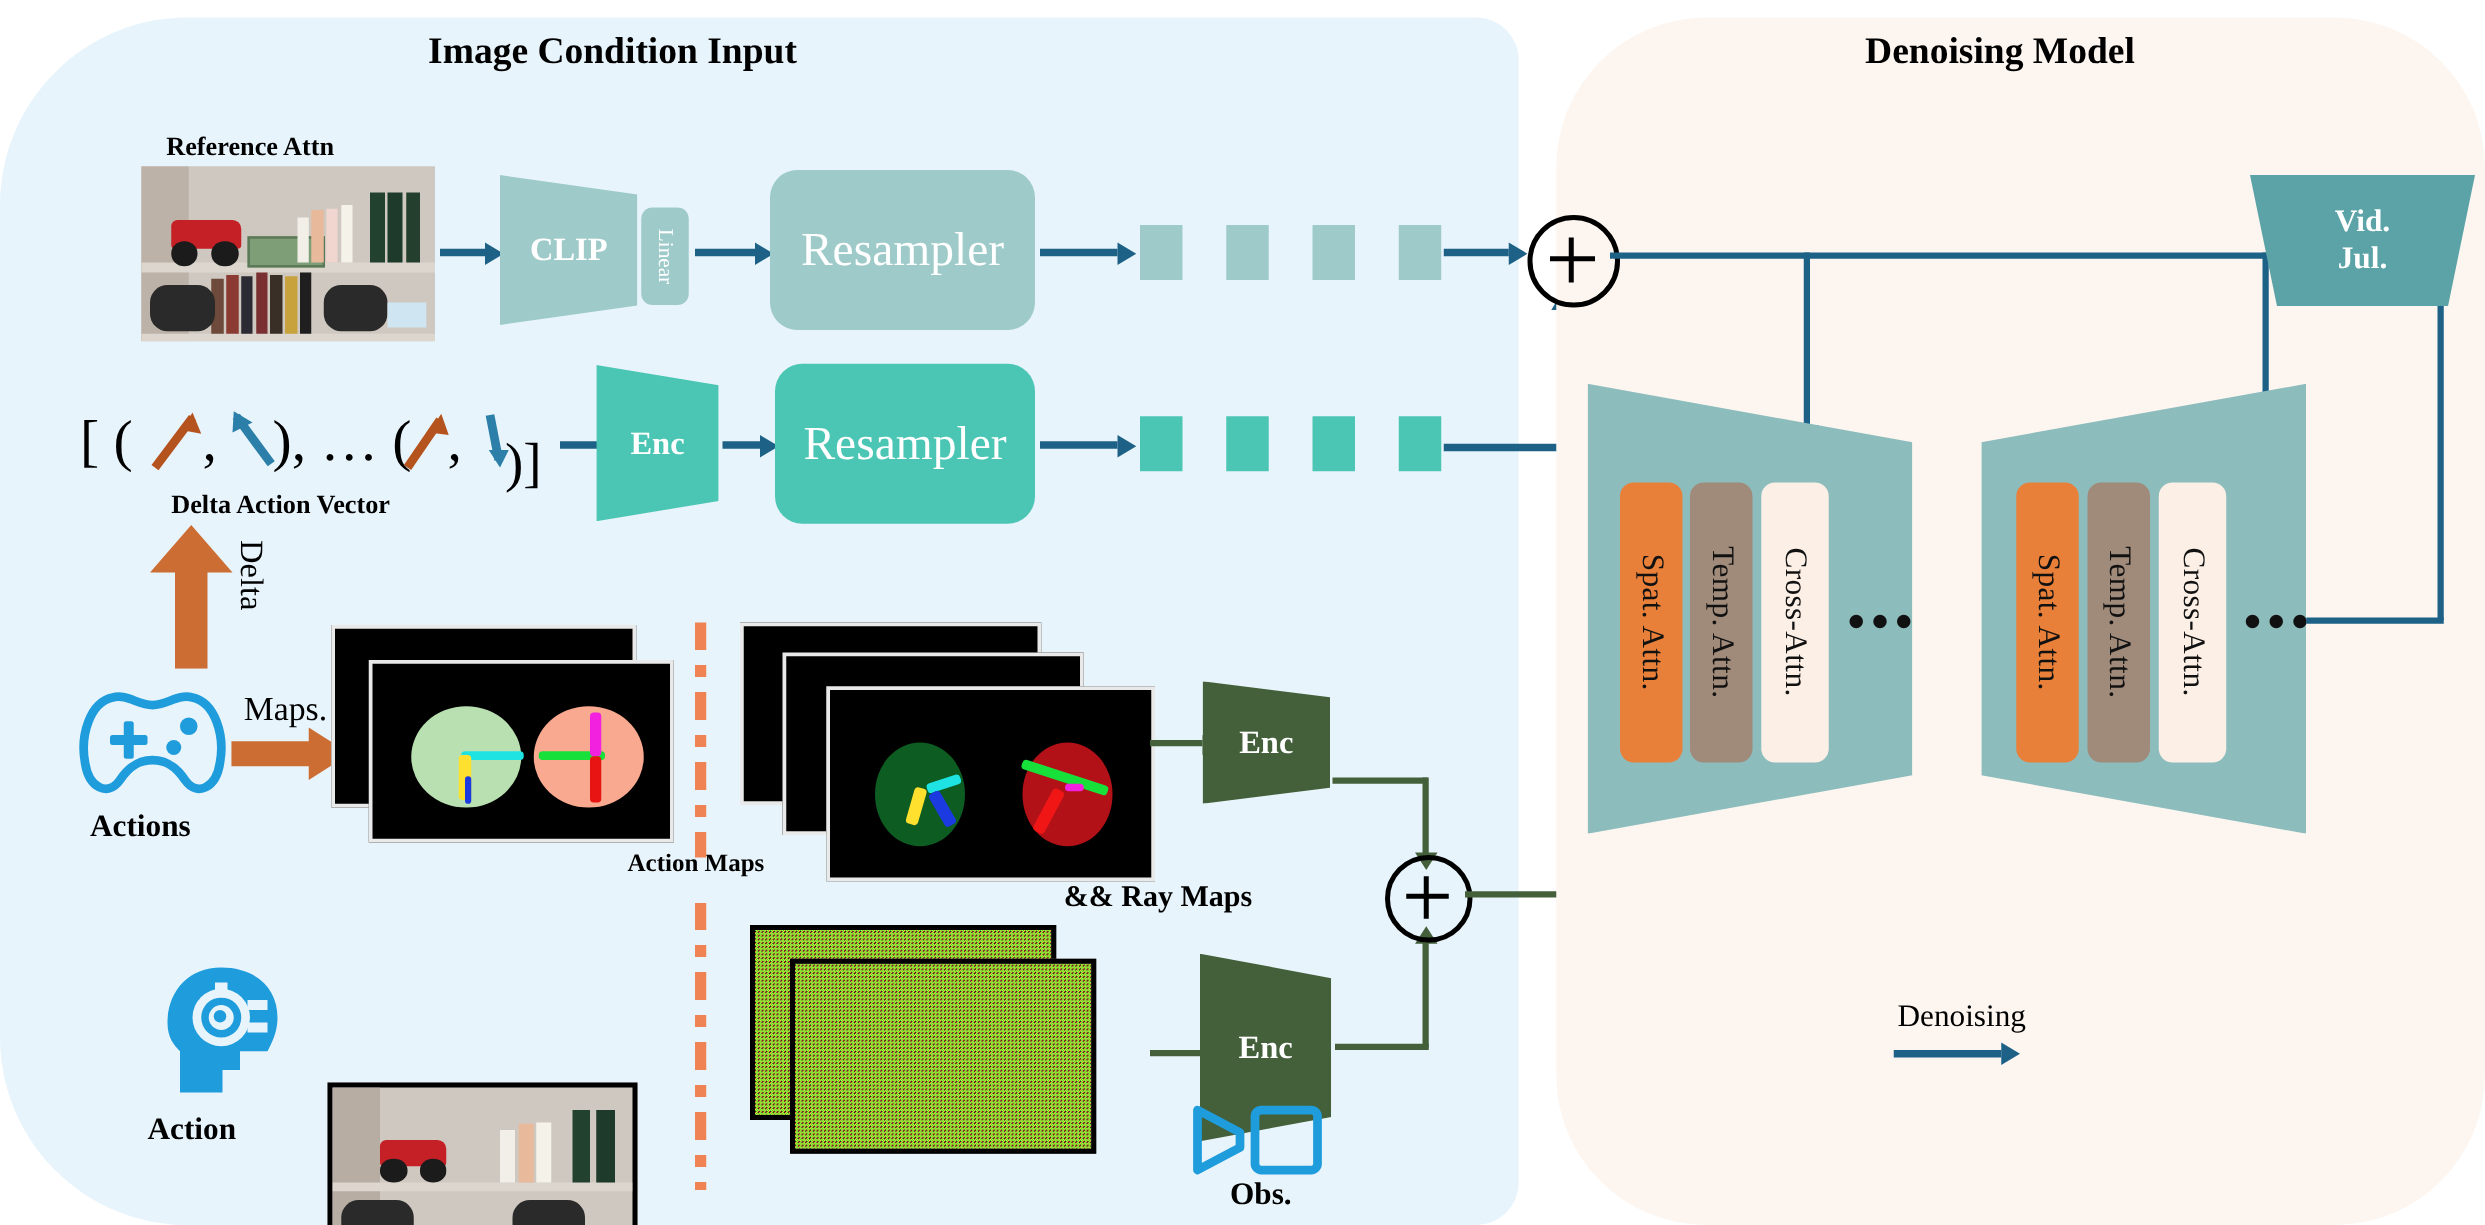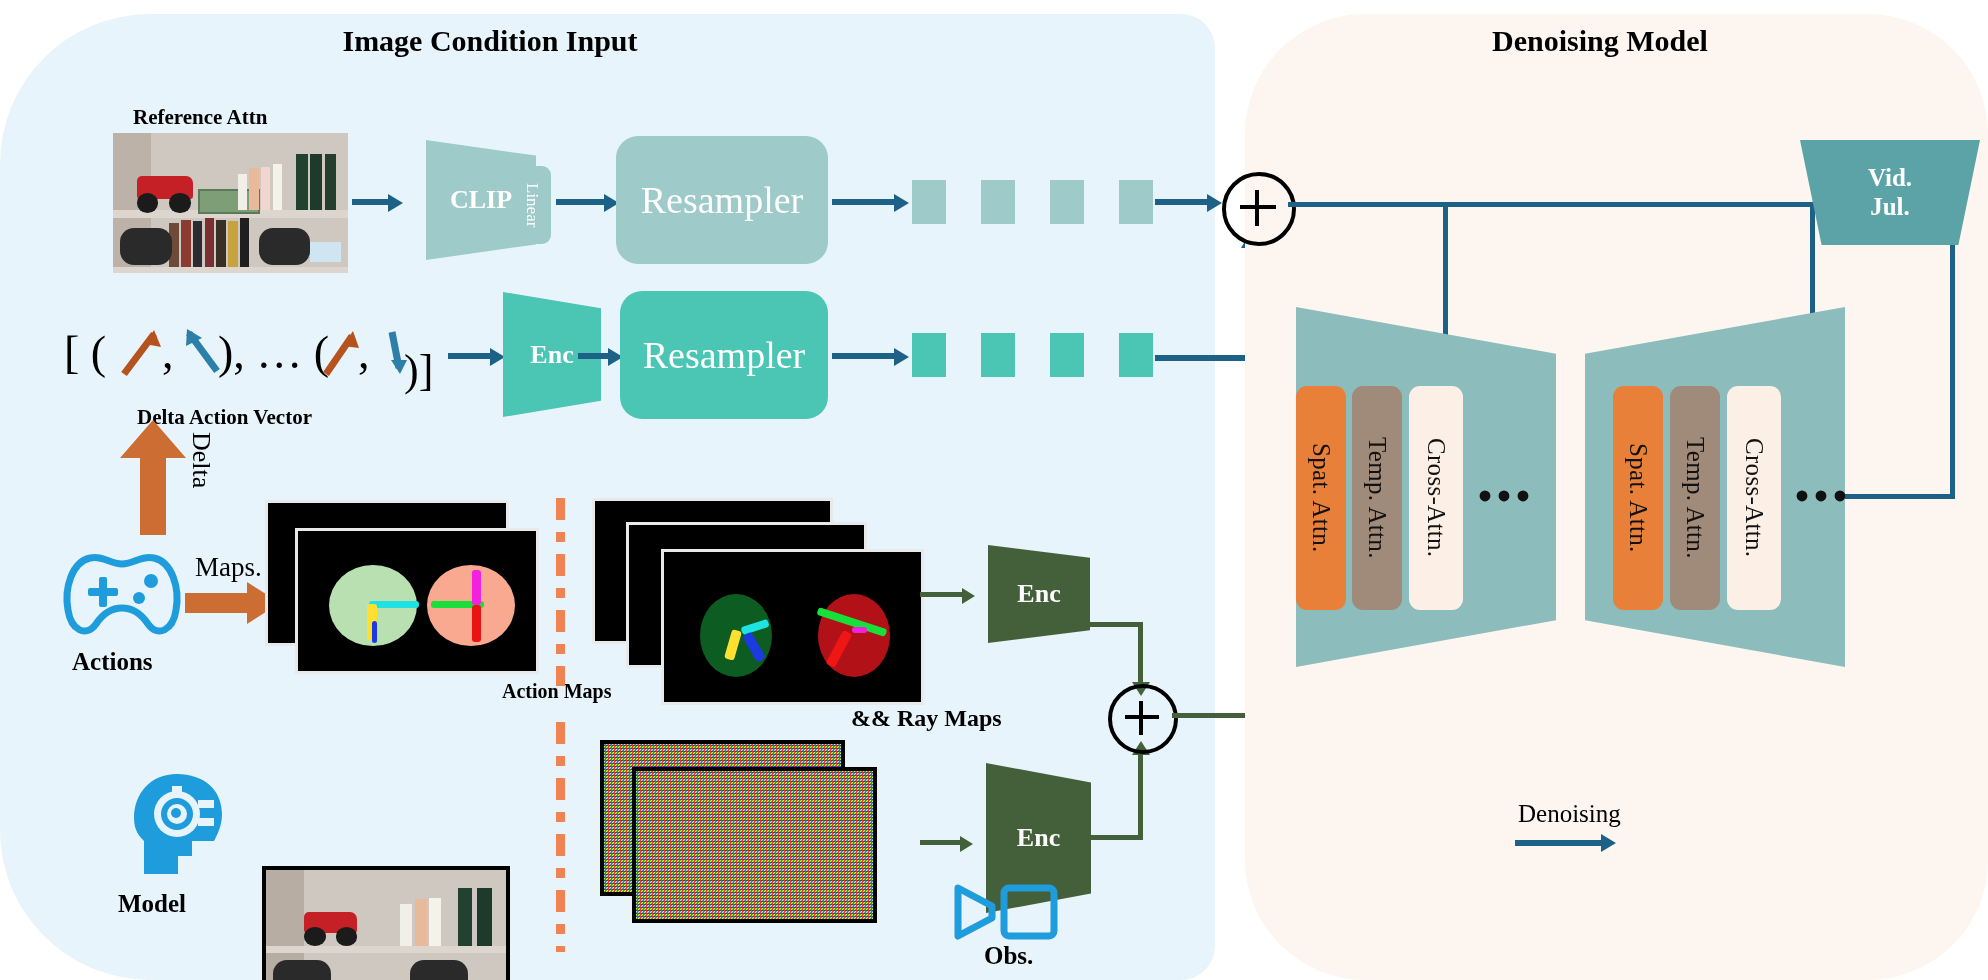--- a/index.html
+++ b/index.html
@@ -13,21 +13,21 @@
   #right-panel{left:1245px;top:14px;width:743px;height:966px;background:#fdf6f0;
     border-top-left-radius:120px;border-top-right-radius:120px;
     border-bottom-left-radius:120px;border-bottom-right-radius:120px;}
   .panel-title{font-weight:bold;font-size:30px;color:#000;text-align:center;}
   
   .lbl{font-weight:bold;color:#000;}
   .lbl-img{font-size:21px;}
   .plain{font-weight:normal;}
   
   .trap-r{ 
-    clip-path:polygon(0 0,100% 13%,100% 87%,0 100%);margin-left:26px;}
+    clip-path:polygon(0 0,100% 13%,100% 87%,0 100%);}
   .trap-l{ 
     clip-path:polygon(0 13%,100% 0,100% 100%,0 87%);}
   .teal-lt{background:#9ecbc9;}
   .teal-md{background:#4cc6b4;}
   .green-dk{background:#44603b;}
   .boxlabel{color:#fff;font-size:26px;font-weight:bold;
     display:flex;align-items:center;justify-content:center;height:100%;}
   .vert{writing-mode:vertical-rl;}
   
   .rbox{border-radius:22px;}
@@ -154,21 +154,21 @@
     <text x="156" y="52" font-family="Liberation Serif, serif" font-size="46" fill="#000">), … (</text>
     <line x1="264" y1="58" x2="290" y2="20" stroke="#b5531f" stroke-width="7"></line>
     <polygon points="291,15 297,32 281,30" fill="#b5531f"></polygon>
     <text x="296" y="52" font-family="Liberation Serif, serif" font-size="46" fill="#000">,</text>
     <line x1="330" y1="16" x2="337" y2="52" stroke="#2b7fa8" stroke-width="7"></line>
     <polygon points="338,58 329,44 345,44" fill="#2b7fa8"></polygon>
   </svg>
 </div>
 <div class="abs" style="left:404px;top:345px;font-size:44px;color:#000;font-family:'Liberation Serif',serif;">)]</div>
 
-<div class="abs lbl lbl-img" style="left:137px;top:405px;">Delta Action Vector</div>
+<div class="abs lbl lbl-img" style="left:137px;top:391px;">Delta Action Vector</div>
 
 <div class="abs ln" style="left:448px;top:353px;width:42px;height:6px;"></div>
 <div class="abs ah ah-r" style="left:490px;top:348px;"></div>
 
 <div class="abs trap-r teal-md" style="left:477px;top:292px;width:98px;height:125px;">
   <div class="boxlabel">Enc</div>
 </div>
 
 <div class="abs ln" style="left:578px;top:353px;width:30px;height:6px;"></div>
 <div class="abs ah ah-r" style="left:608px;top:348px;"></div>
@@ -261,21 +261,21 @@
     <path d="M47 4 C20 4 4 24 4 48 C4 60 9 66 14 71 L14 104 L48 104 L48 86 L62 86 L62 71 L84 71 C90 60 92 52 92 44 C92 20 74 4 47 4 Z" fill="#1f9cdc"></path>
     <circle cx="47" cy="44" r="23" fill="#e8f4fb"></circle>
     <circle cx="47" cy="44" r="16" fill="#1f9cdc"></circle>
     <circle cx="47" cy="44" r="10" fill="#e8f4fb"></circle>
     <circle cx="46" cy="43" r="5" fill="#1f9cdc"></circle>
     <rect x="42" y="16" width="10" height="12" fill="#e8f4fb"></rect>
     <rect x="68" y="30" width="16" height="8" fill="#e8f4fb"></rect>
     <rect x="68" y="48" width="16" height="8" fill="#e8f4fb"></rect>
   </svg>
 </div>
-<div class="abs lbl" style="left:118px;top:890px;font-size:25px;">Model</div>
+<div class="abs lbl" style="left:118px;top:890px;font-size:25px;">Action</div>
 
 <div class="abs shelf" style="left:262px;top:726px;width:240px;height:140px;border:4px solid #000;">
   <div class="wallL"></div>
   <div class="board" style="top:54%;height:7px;"></div>
   <div class="car" style="left:16%;top:30%;width:22%;height:15%;"></div>
   <div class="wheel" style="left:16%;top:41%;width:9%;height:13%;"></div>
   <div class="wheel" style="left:29%;top:41%;width:9%;height:13%;"></div>
   <div class="bk" style="left:56%;bottom:46%;width:5%;height:30%;background:#f2efe8;"></div>
   <div class="bk" style="left:62%;bottom:46%;width:5%;height:33%;background:#e8b99b;"></div>
   <div class="bk" style="left:68%;bottom:46%;width:5%;height:34%;background:#f5f2ea;"></div>

